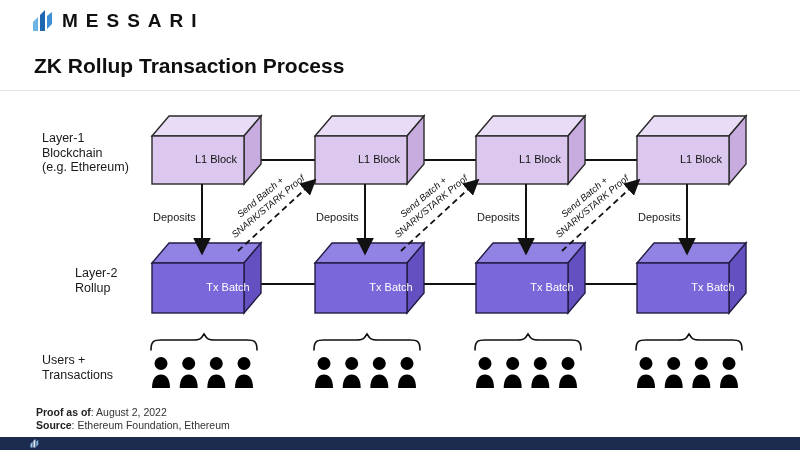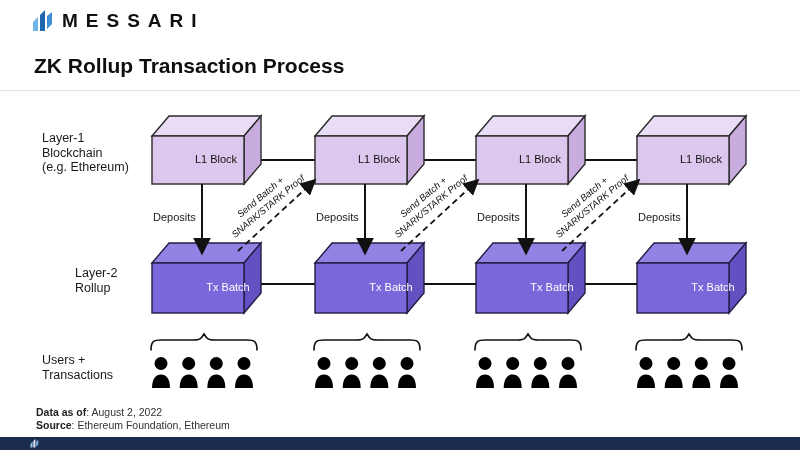--- a/index.html
+++ b/index.html
@@ -144,21 +144,21 @@
   <div class="send-label" style="left:367px;top:190px;">
     <div>Send Batch +</div>
     <div>SNARK/STARK Proof</div>
   </div>
   <div class="send-label" style="left:528px;top:190px;">
     <div>Send Batch +</div>
     <div>SNARK/STARK Proof</div>
   </div>
 
   <div class="footnote" style="top:406px;">
-    <b>Data as of</b><span>: August 2, 2022</span>
+    <b>Proof as of</b><span>: August 2, 2022</span>
   </div>
   <div class="footnote" style="top:419px;">
     <b>Source</b><span>: Ethereum Foundation, Ethereum</span>
   </div>
 
   <div class="footer-bar">
     <svg width="10" height="9" viewBox="0 0 22 22">
       <polygon points="0,21 0,12 5,7 5,21" fill="#9ecbef"></polygon>
       <polygon points="7,21 7,5 12,0 12,21" fill="#dce9f7"></polygon>
       <polygon points="14,19 14,6 19,2 19,14" fill="#7fb3e4"></polygon>

